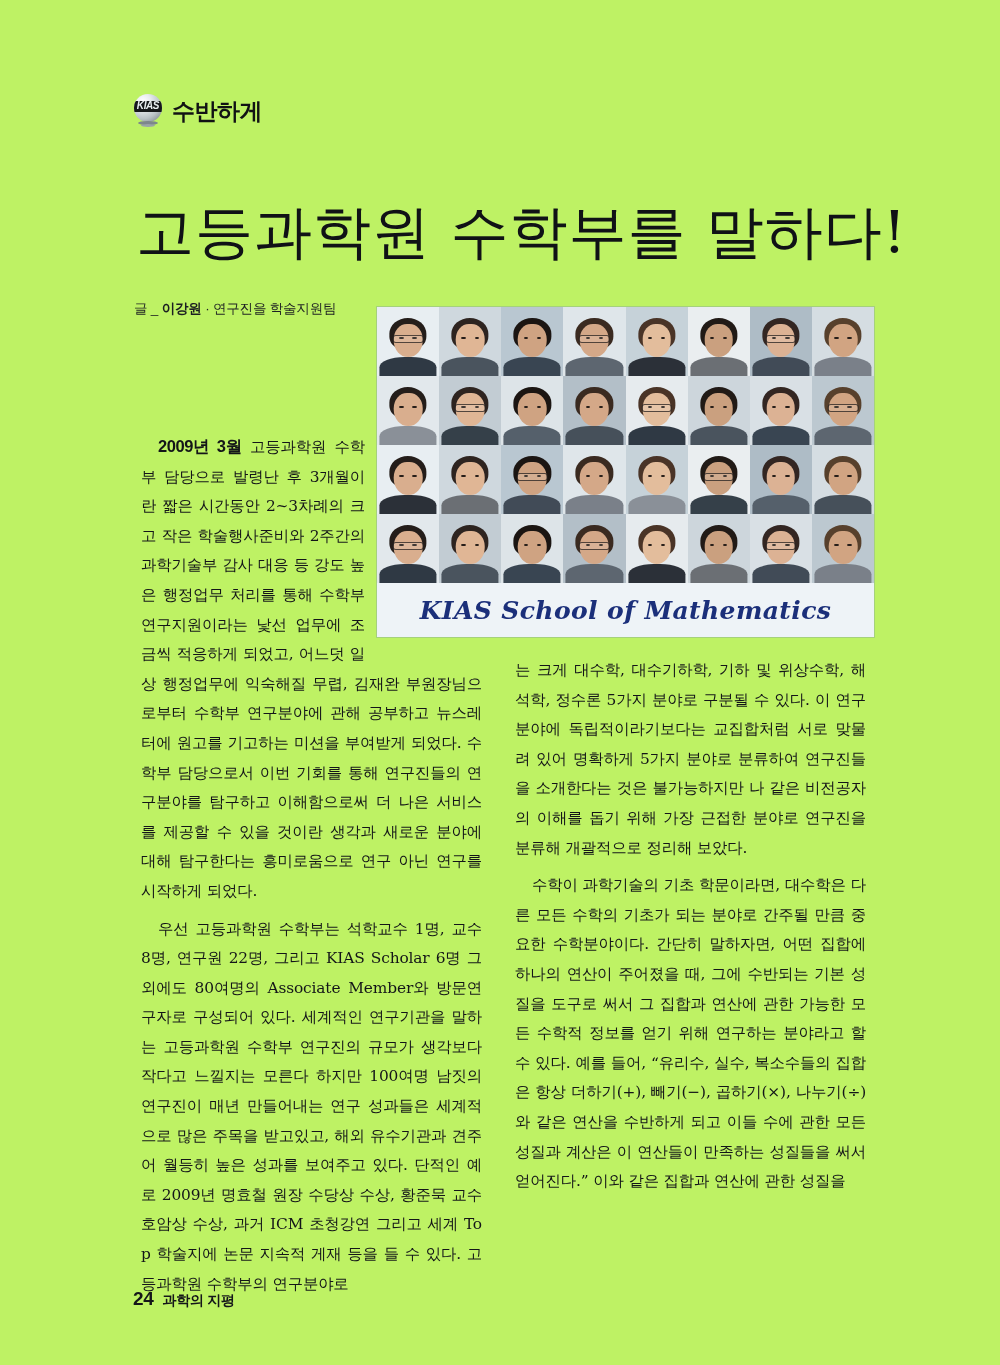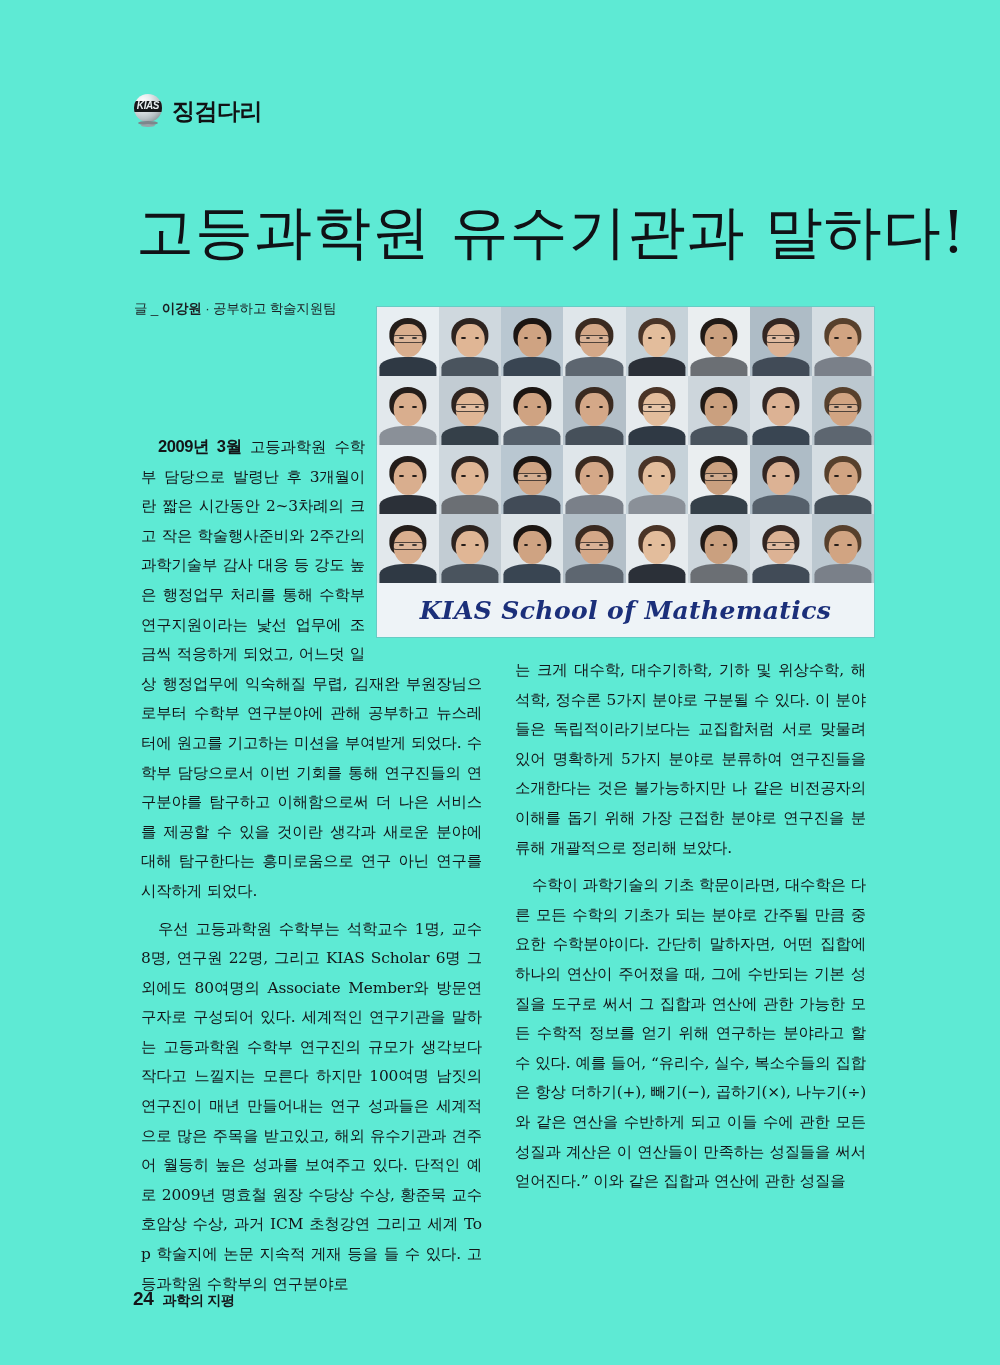--- a/index.html
+++ b/index.html
@@ -11,21 +11,21 @@
     height: 1365px;
     background: #cde9f2;
     font-family: "DejaVu Serif", serif;
     position: relative;
     overflow: hidden;
   }
 
   .page {
     position: absolute;
     inset: 0;
-    background: #5eead4;
+    background: #bef264;
   }
 
   
   .kicker {
     position: absolute;
     left: 133px;
     top: 94px;
     display: flex;
     align-items: center;
     gap: 9px;
@@ -300,27 +300,27 @@
 
   <div class="kicker">
     <div class="kias-logo">
       <div class="globe">
         <div class="band"></div>
         <div class="kias-text">KIAS</div>
       </div>
       <div class="base1"></div>
       <div class="base2"></div>
     </div>
-    <div class="kicker-label">징검다리</div>
+    <div class="kicker-label">수반하게</div>
   </div>
 
-  <h1 class="headline">고등과학원 유수기관과 말하다!</h1>
+  <h1 class="headline">고등과학원 수학부를 말하다!</h1>
 
   <div class="byline">
-    <span>글 _ </span><span class="author">이강원</span><span> · 공부하고 학술지원팀</span>
+    <span>글 _ </span><span class="author">이강원</span><span> · 연구진을 학술지원팀</span>
   </div>
 
   <div class="collage">
     <div class="photo-grid" id="portrait-grid">
         <div class="portrait">
           <div class="bg" style="background: rgb(232, 238, 242);"></div>
           <div class="body" style="background: rgb(47, 57, 68);"></div>
           <div class="hair" style="background: rgb(36, 29, 26);"></div>
           <div class="face" style="background: rgb(217, 174, 142);"></div>
           <div class="eye-l"></div>
@@ -595,21 +595,21 @@
     <div class="col-text">
         <div style="float: right; width: 0px; height: 222px;"></div>
       <div style="float: right; width: 125px; height: 222px;"></div>
         <p><span class="lead-bold">2009년 3월</span><span> 고등과학원 수학부 담당으로 발령난 후 3개월이란 짧은 시간동안 2~3차례의 크고 작은 학술행사준비와 2주간의 과학기술부 감사 대응 등 강도 높은 행정업무 처리를 통해 수학부 연구지원이라는 낯선 업무에 조금씩 적응하게 되었고, 어느덧 일상 행정업무에 익숙해질 무렵, 김재완 부원장님으로부터 수학부 연구분야에 관해 공부하고 뉴스레터에 원고를 기고하는 미션을 부여받게 되었다. 수학부 담당으로서 이번 기회를 통해 연구진들의 연구분야를 탐구하고 이해함으로써 더 나은 서비스를 제공할 수 있을 것이란 생각과 새로운 분야에 대해 탐구한다는 흥미로움으로 연구 아닌 연구를 시작하게 되었다.</span></p>
       <p>우선 고등과학원 수학부는 석학교수 1명, 교수 8명, 연구원 22명, 그리고 KIAS Scholar 6명 그 외에도 80여명의 Associate Member와 방문연구자로 구성되어 있다. 세계적인 연구기관을 말하는 고등과학원 수학부 연구진의 규모가 생각보다 작다고 느낄지는 모른다 하지만 100여명 남짓의 연구진이 매년 만들어내는 연구 성과들은 세계적으로 많은 주목을 받고있고, 해외 유수기관과 견주어 월등히 높은 성과를 보여주고 있다. 단적인 예로 2009년 명효철 원장 수당상 수상, 황준묵 교수 호암상 수상, 과거 ICM 초청강연 그리고 세계 Top 학술지에 논문 지속적 게재 등을 들 수 있다. 고등과학원 수학부의 연구분야로</p>
     </div>
   </div>
 
   <div class="right-col">
     <div class="col-text">
-      <p class="no-indent">는 크게 대수학, 대수기하학, 기하 및 위상수학, 해석학, 정수론 5가지 분야로 구분될 수 있다. 이 분야들은 독립적이라기보다는 교집합처럼 서로 맞물려 있어 명확하게 5가지 분야로 분류하여 연구진들을 소개한다는 것은 불가능하지만 나 같은 비전공자의 이해를 돕기 위해 가장 근접한 분야로 연구진을 분류해 개괄적으로 정리해 보았다.</p>
+      <p class="no-indent">는 크게 대수학, 대수기하학, 기하 및 위상수학, 해석학, 정수론 5가지 분야로 구분될 수 있다. 이 연구분야에 독립적이라기보다는 교집합처럼 서로 맞물려 있어 명확하게 5가지 분야로 분류하여 연구진들을 소개한다는 것은 불가능하지만 나 같은 비전공자의 이해를 돕기 위해 가장 근접한 분야로 연구진을 분류해 개괄적으로 정리해 보았다.</p>
       <p>수학이 과학기술의 기초 학문이라면, 대수학은 다른 모든 수학의 기초가 되는 분야로 간주될 만큼 중요한 수학분야이다. 간단히 말하자면, 어떤 집합에 하나의 연산이 주어졌을 때, 그에 수반되는 기본 성질을 도구로 써서 그 집합과 연산에 관한 가능한 모든 수학적 정보를 얻기 위해 연구하는 분야라고 할 수 있다. 예를 들어, “유리수, 실수, 복소수들의 집합은 항상 더하기(+), 빼기(−), 곱하기(×), 나누기(÷)와 같은 연산을 수반하게 되고 이들 수에 관한 모든 성질과 계산은 이 연산들이 만족하는 성질들을 써서 얻어진다.” 이와 같은 집합과 연산에 관한 성질을</p>
     </div>
   </div>
 
   <div class="footer">
     <div class="folio">24</div>
     <div class="footer-title">과학의 지평</div>
   </div>
 
 </div>

